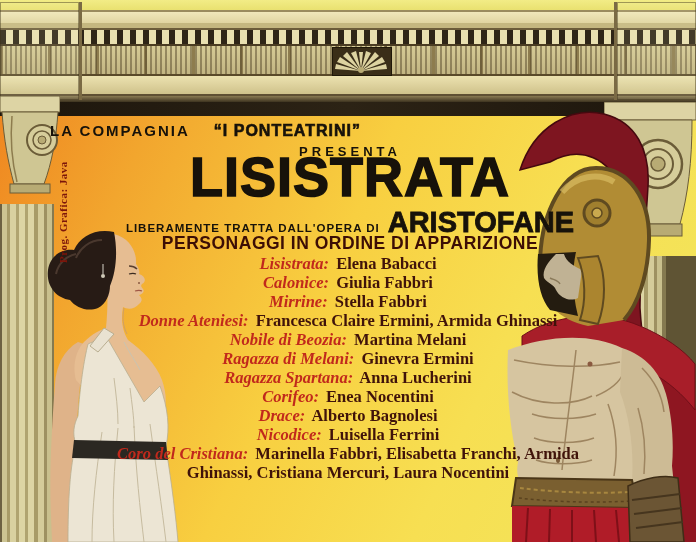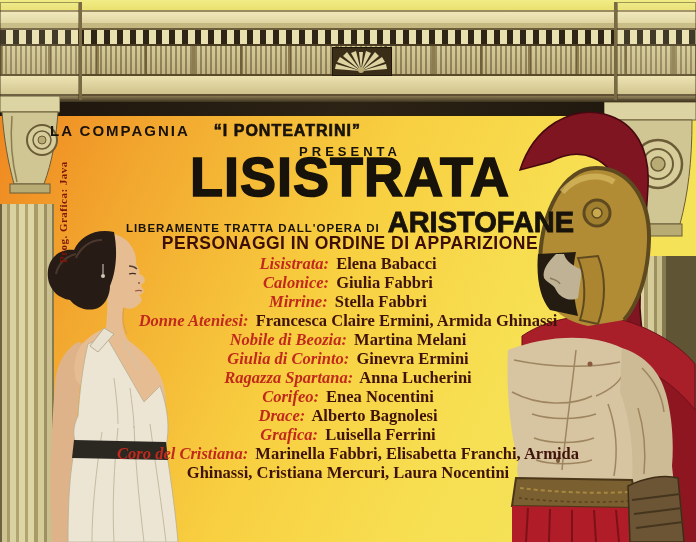--- a/index.html
+++ b/index.html
@@ -212,21 +212,21 @@
       <span class="author">ARISTOFANE</span>
     </div>
     <div class="line cast-header">PERSONAGGI IN ORDINE DI APPARIZIONE</div>
 
     <div class="cast-list">
       <div class="cast-line"><span class="role">Lisistrata:</span> <span class="names">Elena Babacci</span></div>
       <div class="cast-line"><span class="role">Calonice:</span> <span class="names">Giulia Fabbri</span></div>
       <div class="cast-line"><span class="role">Mirrine:</span> <span class="names">Stella Fabbri</span></div>
       <div class="cast-line"><span class="role">Donne Ateniesi:</span> <span class="names">Francesca Claire Ermini, Armida Ghinassi</span></div>
       <div class="cast-line"><span class="role">Nobile di Beozia:</span> <span class="names">Martina Melani</span></div>
-      <div class="cast-line"><span class="role">Giulia di Corinto:</span> <span class="names">Ginevra Ermini</span></div>
+      <div class="cast-line"><span class="role">Ragazza di Melani:</span> <span class="names">Ginevra Ermini</span></div>
       <div class="cast-line"><span class="role">Ragazza Spartana:</span> <span class="names">Anna Lucherini</span></div>
       <div class="cast-line"><span class="role">Corifeo:</span> <span class="names">Enea Nocentini</span></div>
       <div class="cast-line"><span class="role">Drace:</span> <span class="names">Alberto Bagnolesi</span></div>
-      <div class="cast-line"><span class="role">Grafica:</span> <span class="names">Luisella Ferrini</span></div>
+      <div class="cast-line"><span class="role">Nicodice:</span> <span class="names">Luisella Ferrini</span></div>
       <div class="cast-line wrap-wide"><span class="role">Coro del Cristiana:</span> <span class="names">Marinella Fabbri, Elisabetta Franchi, Armida Ghinassi, Cristiana Mercuri, Laura Nocentini</span></div>
     </div>
   </div>
 </div>
 
 </body></html>

